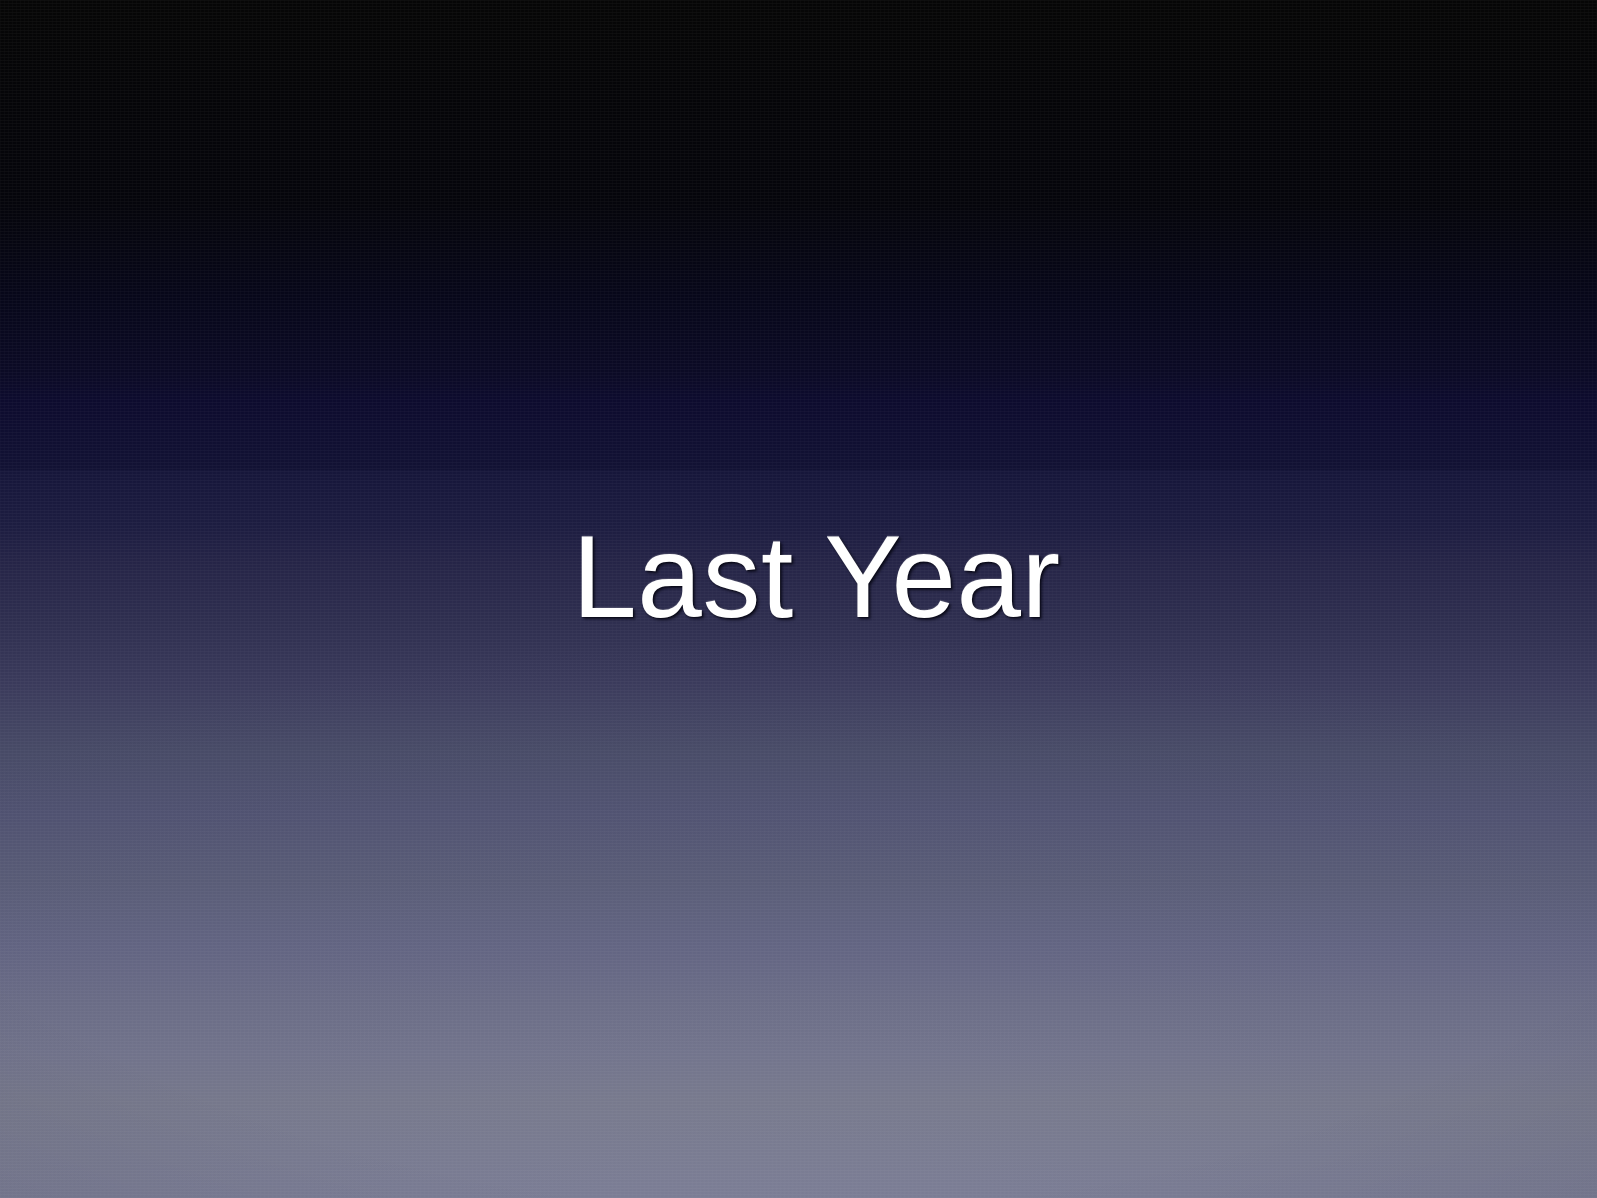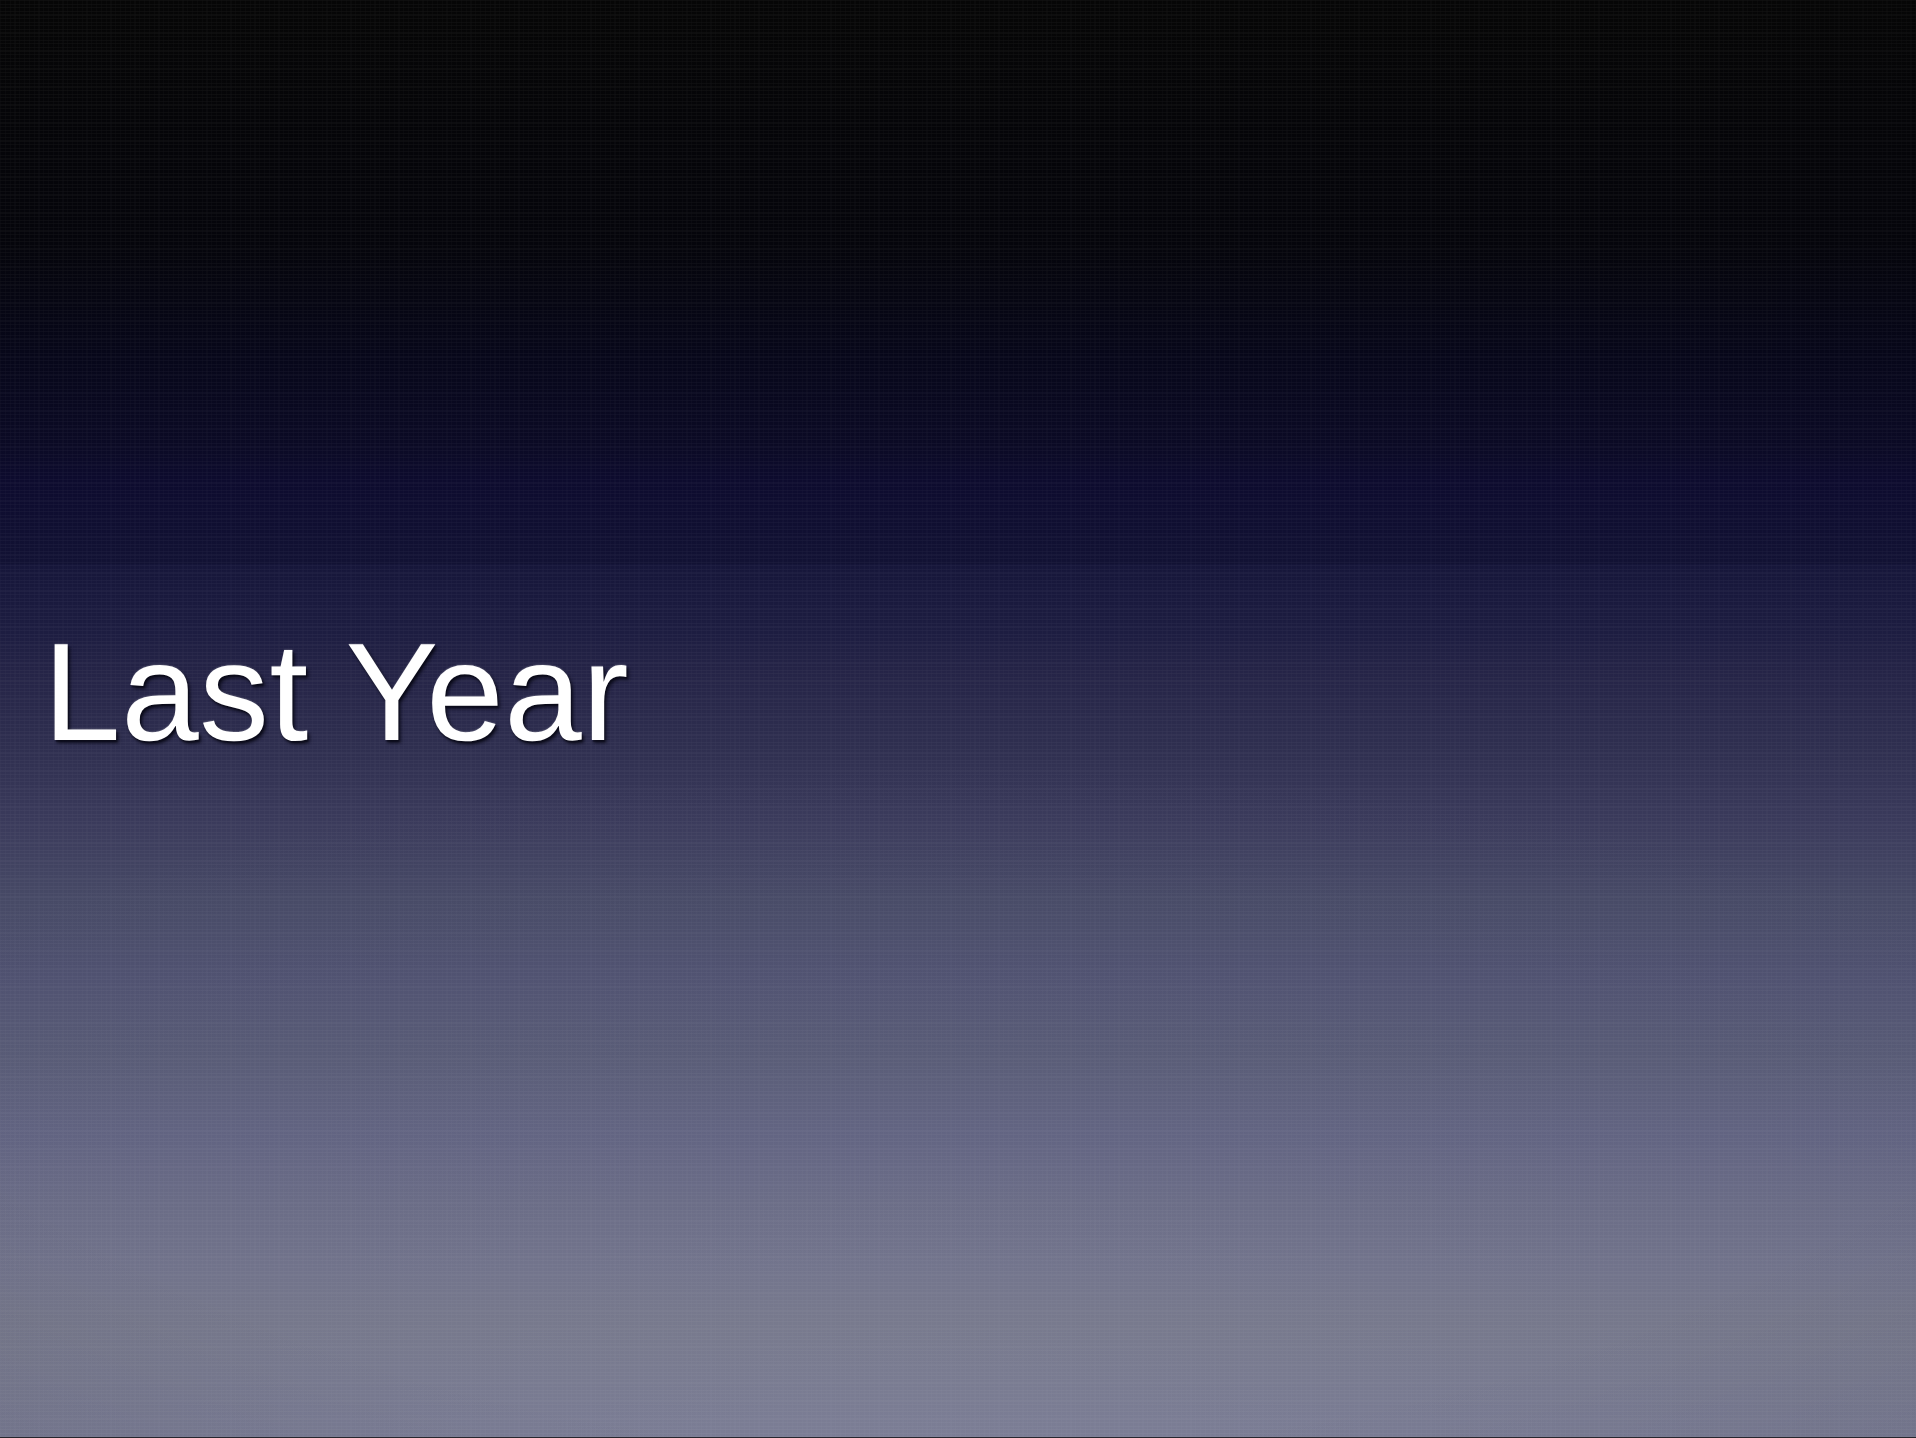--- a/index.html
+++ b/index.html
@@ -87,20 +87,21 @@
 
   
   #slide .title-block {
     position: absolute;
     left: 0;
     right: 0;
     top: 0;
     height: 988px;
     display: flex;
     align-items: flex-start;
+    justify-content: center;
     margin-left: 36px;
   }
 
   #slide .slide-title {
     margin: 0;
     padding: 0;
     position: relative;
     top: 519px;
     font-family: "Liberation Sans", sans-serif;
     font-weight: 300;

